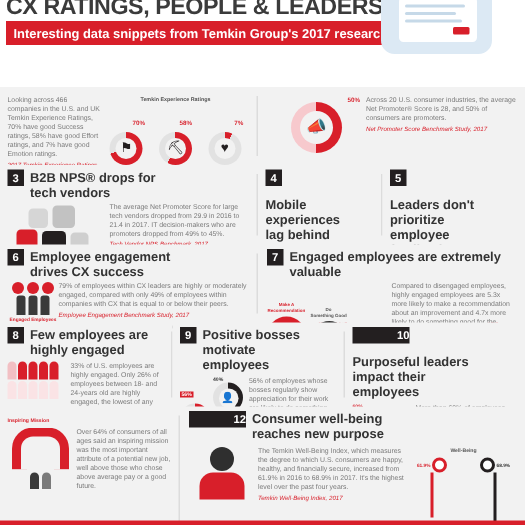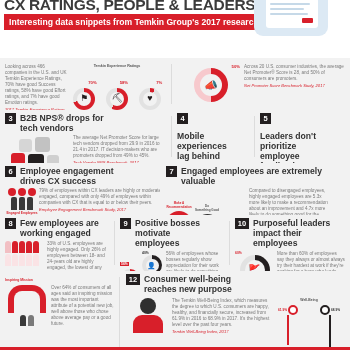--- a/index.html
+++ b/index.html
@@ -41,21 +41,21 @@
   .card{position:absolute;background:#f2f2f2;box-sizing:border-box;}
   .card:after{content:"";position:absolute;right:0;top:6px;bottom:6px;width:1px;background:#dcdcdc;}
   .card.nodiv:after{display:none;}
 
   .num{
     display:inline-block;vertical-align:top;
     width:11px;height:11px;line-height:11px;text-align:center;
     background:#231f20;color:#fff;font-size:7.5px;font-weight:bold;
     margin-right:4px;
   }
-  .num.w2{width:14px;}
+  .num.w2{width:38px;text-align:right;}
   .ttl{
     display:inline-block;vertical-align:top;
     font-size:8.6px;font-weight:bold;color:#333;line-height:10px;
     max-width:150px;
   }
   .body{font-size:4.6px;line-height:6px;color:#7a7a7a;}
   .src{font-size:4.1px;font-style:italic;color:#d81f2a;line-height:5.5px;}
   .lbl{font-size:3.6px;font-weight:bold;color:#8a8a8a;text-align:center;line-height:4.5px;}
   .lbl.red{color:#d81f2a;}
   .pct{font-size:4.2px;font-weight:bold;color:#d81f2a;}
@@ -242,21 +242,21 @@
             <div class="bar" style="width:28px;background:#555;"></div>
           </div>
           <div style="display:flex;gap:26px;margin-top:1px;padding-left:10px;">
             <span class="lbl" style="font-size:3px;">CX Leaders</span>
             <span class="lbl" style="font-size:3px;">CX Laggards</span>
           </div>
         </div>
       </div>
     </div>
 
-    <div class="card nodiv" style="left:160px;top:105px;width:178px;height:52px;padding:3px 6px;">
+    <div class="card nodiv" style="left:172px;top:105px;width:178px;height:52px;padding:3px 6px;">
       <div><span class="num">7</span><span class="ttl" style="max-width:150px;">Engaged employees are extremely valuable</span></div>
       <div style="display:flex;margin-top:2px;">
         <div style="width:80px;display:flex;align-items:flex-end;gap:3px;">
           <div style="text-align:center;">
             <div class="lbl red" style="font-size:3px;">Make A<br>Recommendation</div>
             <div class="bignum" style="width:26px;height:26px;background:#d81f2a;font-size:8px;margin:1px auto 0;">5.3x</div>
             <div class="lbl red" style="font-size:3px;margin-top:1px;">Highly Engaged</div>
           </div>
           <div style="text-align:center;">
             <div class="lbl" style="font-size:3px;color:#555;">Do<br>Something Good</div>
@@ -269,21 +269,21 @@
           </div>
         </div>
         <div style="flex:1;padding-left:3px;">
           <div class="body">Compared to disengaged employees, highly engaged employees are 5.3x more likely to make a recommendation about an improvement and 4.7x more likely to do something good for the company even if it is not expected of them.</div>
           <div class="src" style="margin-top:1px;">Employee Engagement Benchmark Study, 2017</div>
         </div>
       </div>
     </div>
 
     <div class="card" style="left:0;top:157px;width:115px;height:56px;padding:3px 5px;">
-      <div><span class="num">8</span><span class="ttl" style="max-width:80px;">Few employees are working engaged</span></div>
+      <div><span class="num">8</span><span class="ttl" style="max-width:80px;">Few employees are highly engaged</span></div>
       <div style="display:flex;margin-top:3px;">
         <div style="width:40px;">
           <div style="display:flex;gap:1px;">
             <div style="width:6px;height:12px;background:#f2bfc3;border-radius:3px 3px 0 0;"></div>
             <div style="width:6px;height:12px;background:#d81f2a;border-radius:3px 3px 0 0;"></div>
             <div style="width:6px;height:12px;background:#d81f2a;border-radius:3px 3px 0 0;"></div>
             <div style="width:6px;height:12px;background:#d81f2a;border-radius:3px 3px 0 0;"></div>
             <div style="width:6px;height:12px;background:#d81f2a;border-radius:3px 3px 0 0;"></div>
           </div>
           <div style="display:flex;gap:1px;margin-top:1px;">

